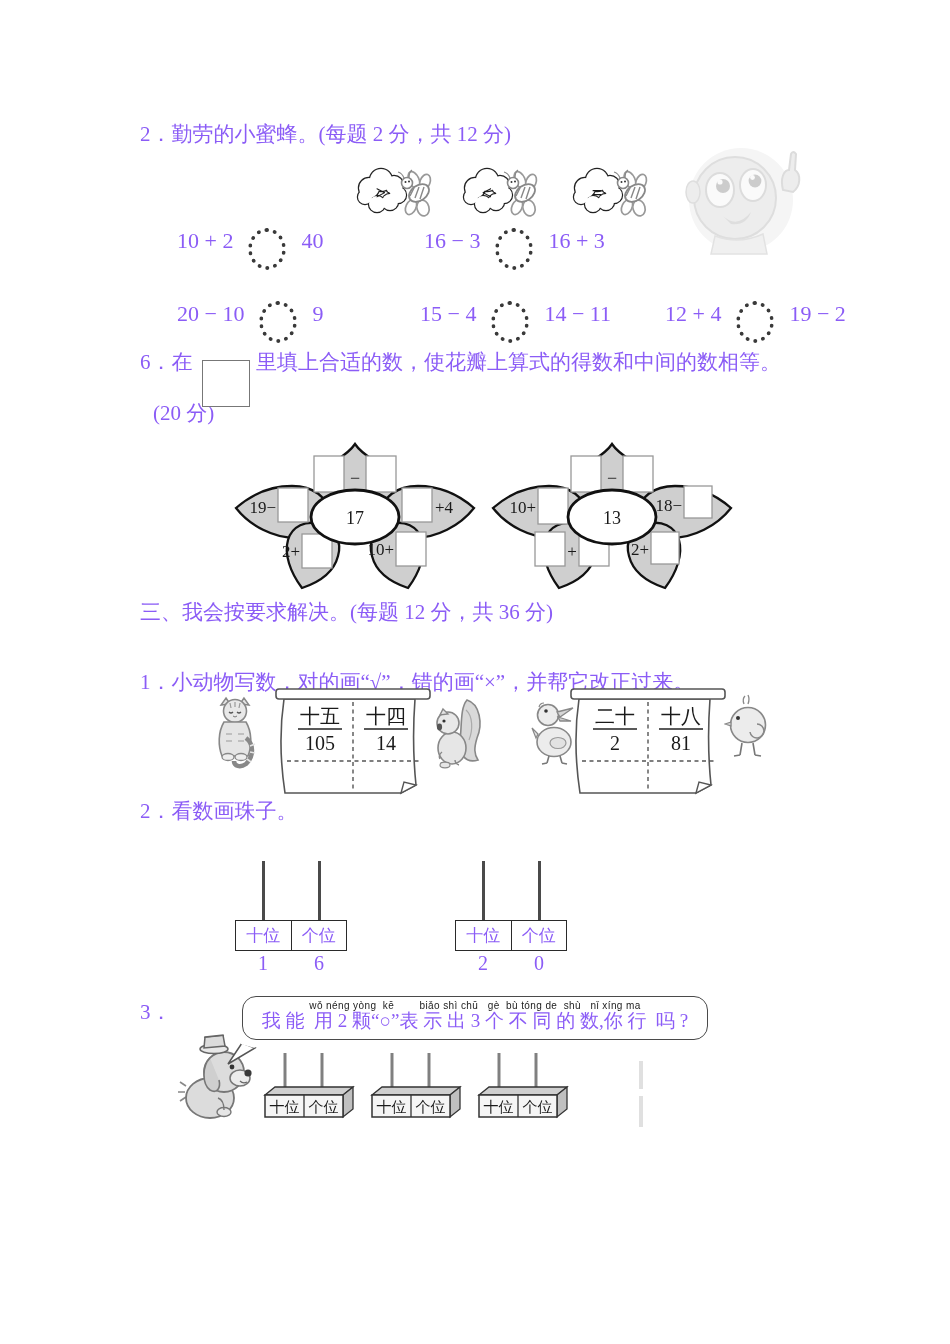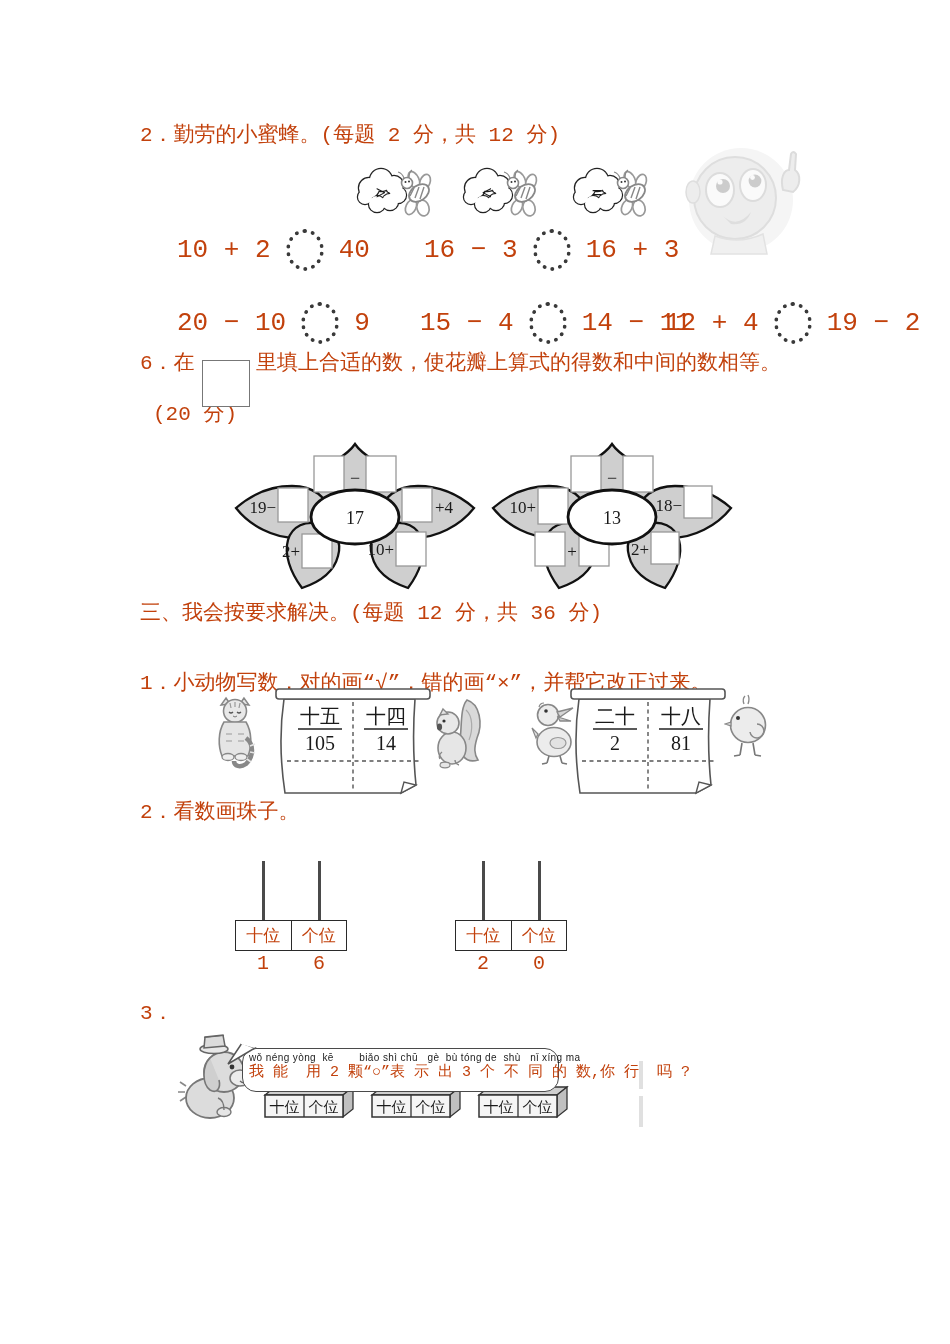--- a/index.html
+++ b/index.html
@@ -1,33 +1,33 @@
 <!DOCTYPE html>
 <html><head>
 <meta charset="utf-8">
 <style>
   html,body{margin:0;padding:0;background:#fff;}
   .page{position:relative;width:950px;height:1344px;background:#fff;overflow:hidden;
         font-family:"Liberation Serif","DejaVu Serif",serif;color:#1a1a1a;}
   .abs{position:absolute;}
-  .txt{font-family:Liberation Mono, monospace;color:#c2410c;white-space:nowrap;}
+  .txt{font-family:Liberation Serif, serif;color:#8b5cf6;white-space:nowrap;}
   .h{font-size:21px;}
-  .expr{font-size:26px;display:flex;align-items:center;gap:15px;height:44px;}
+  .expr{font-size:22px;display:flex;gap:15px;height:44px;}
   .ring{width:30px;height:34px;border:4px dotted #3a3a3a;border-radius:50%;flex:0 0 auto;background:#fff;}
   .sqbox{border:1.3px solid #777;background:#fff;}
   .rod{width:2.5px;background:#4a4a4a;}
   .abox{display:flex;border:1.6px solid #2a2a2a;background:#fff;box-sizing:border-box;}
   .abox .cell{flex:1;display:flex;align-items:center;justify-content:center;font-size:17px;}
   .abox .cell+.cell{border-left:1.4px solid #2a2a2a;}
   .num{font-size:20px;text-align:center;width:20px;}
   .bubble{border:1.5px solid #4a4a4a;border-radius:14px;background:#fff;text-align:center;
           padding:3px 6px 2px 6px;box-sizing:border-box;}
   .pinyin{font-family:"Liberation Sans","DejaVu Sans",sans-serif;font-size:10px;line-height:12px;
           letter-spacing:.4px;white-space:pre;color:#222;}
-  .cnline{font-size:15px;line-height:18px;white-space:pre;}
+  .cnline{font-size:19px;line-height:18px;white-space:pre;}
   .mark{background:#e0e0e0;width:4px;}
   svg text{font-family:"Liberation Serif","DejaVu Serif",serif;fill:#1a1a1a;}
 </style>
 </head>
 <body>
 
 <div class="page">
 
   <div class="abs txt h" style="left:140px;top:120px">2．勤劳的小蜜蜂。(每题 2 分，共 12 分)</div>
 
@@ -321,21 +321,21 @@
   <div class="abs rod" style="left:538px;top:861px;height:59px"></div>
   <div class="abs abox txt" style="left:455px;top:920px;width:112px;height:31px">
     <div class="cell">十位</div>
     <div class="cell">个位</div>
   </div>
   <div class="abs txt num" style="left:473px;top:952px">2</div>
   <div class="abs txt num" style="left:529px;top:952px">0</div>
 
   <div class="abs txt h" style="left:140px;top:998px">3．</div>
 
-  <div class="abs bubble" style="left:242px;top:1048px;width:317px;height:44px;z-index:1">
+  <div class="abs bubble" style="left:242px;top:996px;width:466px;height:44px;z-index:1">
     <div class="pinyin">wǒ néng yòng  kē        biǎo shì chū   gè  bù tóng de  shù   nǐ xíng ma</div>
     <div class="txt cnline">我 能  用 2 颗“○”表 示 出 3 个 不 同 的 数,你 行  吗 ?</div>
   </div>
   <svg class="abs" style="left:226px;top:1042px;z-index:2" width="32" height="26" viewBox="0 0 32 26">
     <path d="M16,1 L2,22 L29,6 Z" fill="#fff" stroke="#555" stroke-width="1.5"></path>
     <path d="M15,0.5 L29,4.5" stroke="#fff" stroke-width="3"></path>
   </svg>
 
   <svg class="abs" style="left:176px;top:1034px" width="80" height="90" viewBox="0 0 80 90">
     <path d="M10,52 l-6,-4 M9,58 l-7,0 M10,63 l-6,4" stroke="#888" stroke-width="1.6" fill="none"></path>

